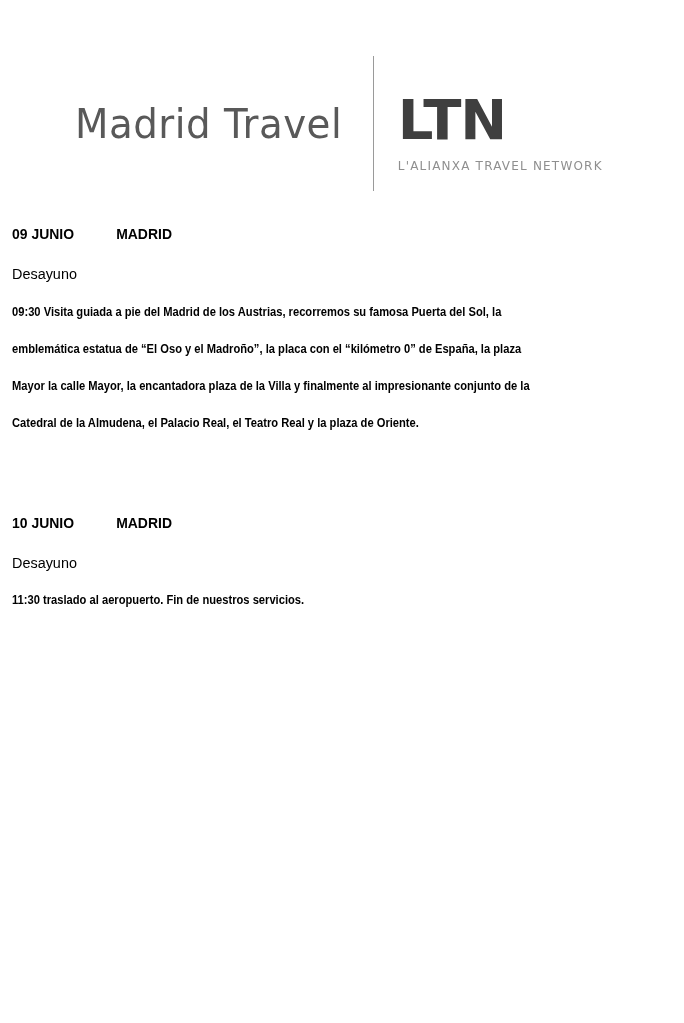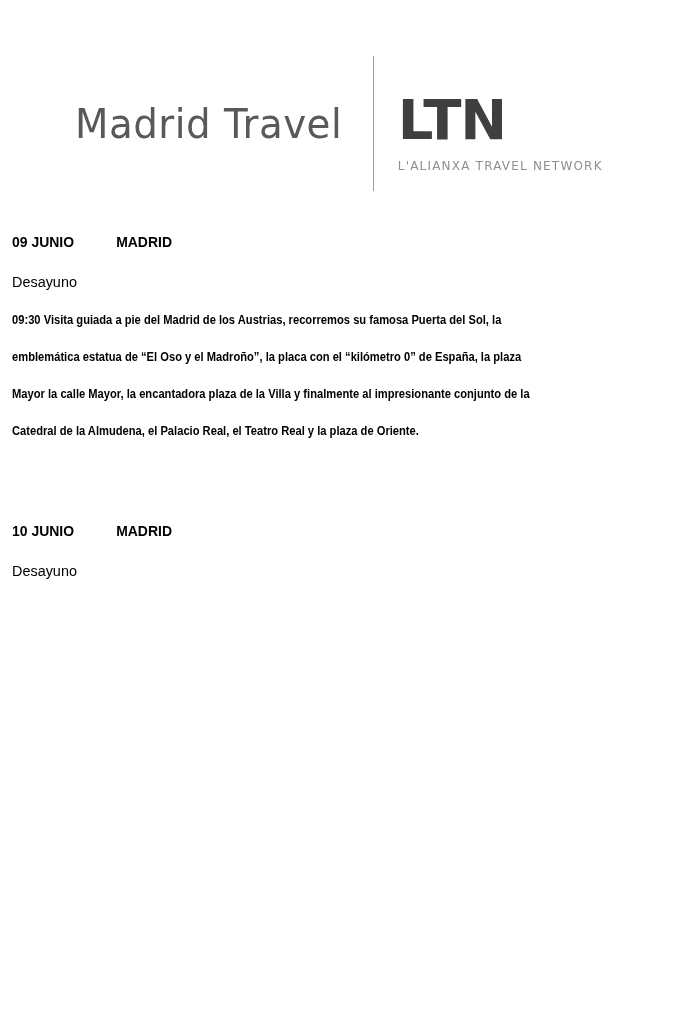--- a/index.html
+++ b/index.html
@@ -98,21 +98,21 @@
     letter-spacing: 1.2px;
     text-align: center;
     margin-top: 11px;
     padding-right: 6px;
   }
 
   
   .content {
     position: absolute;
     left: 12px;
-    top: 234px;
+    top: 226px;
     width: 640px;
   }
   .line {
     font-family: "Liberation Sans", sans-serif;
     font-size: 15.5px;
     line-height: 1;
     color: #000000;
     white-space: nowrap;
     transform: scaleX(0.93);
     transform-origin: left top;
@@ -189,16 +189,19 @@
     </div>
 
     <div class="gap"></div>
 
     <div>
       <div class="line day-row">
         <span class="date">10 JUNIO</span>
         <span class="city">MADRID</span>
       </div>
       <div class="line meal">Desayuno</div>
+      <div class="para">
+        <div class="pline tail-line">11:30 traslado al aeropuerto. Fin de nuestros servicios.</div>
+      </div>
     </div>
 
   </div>
 </div>
 
 </body></html>

